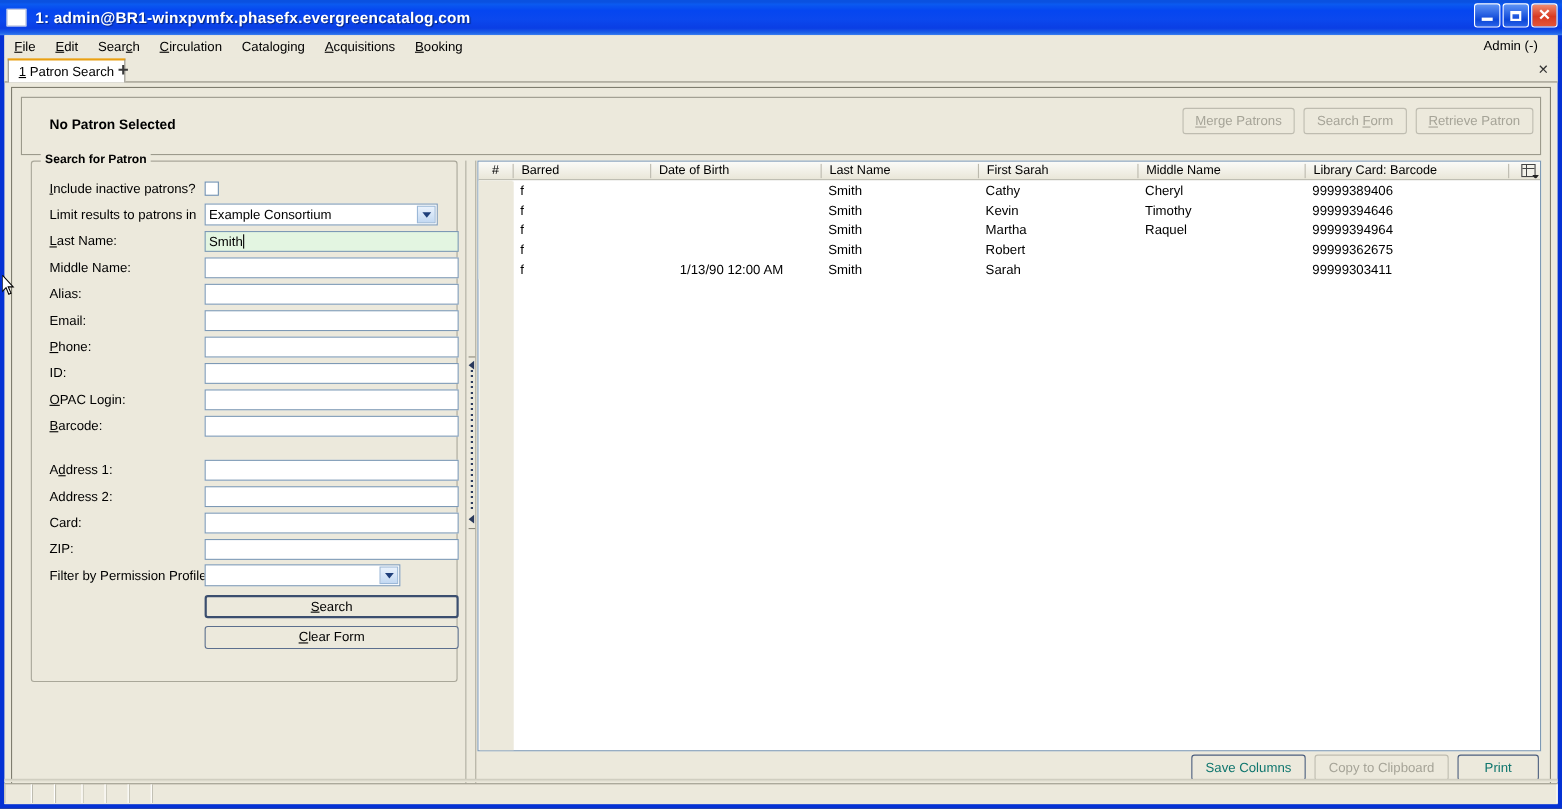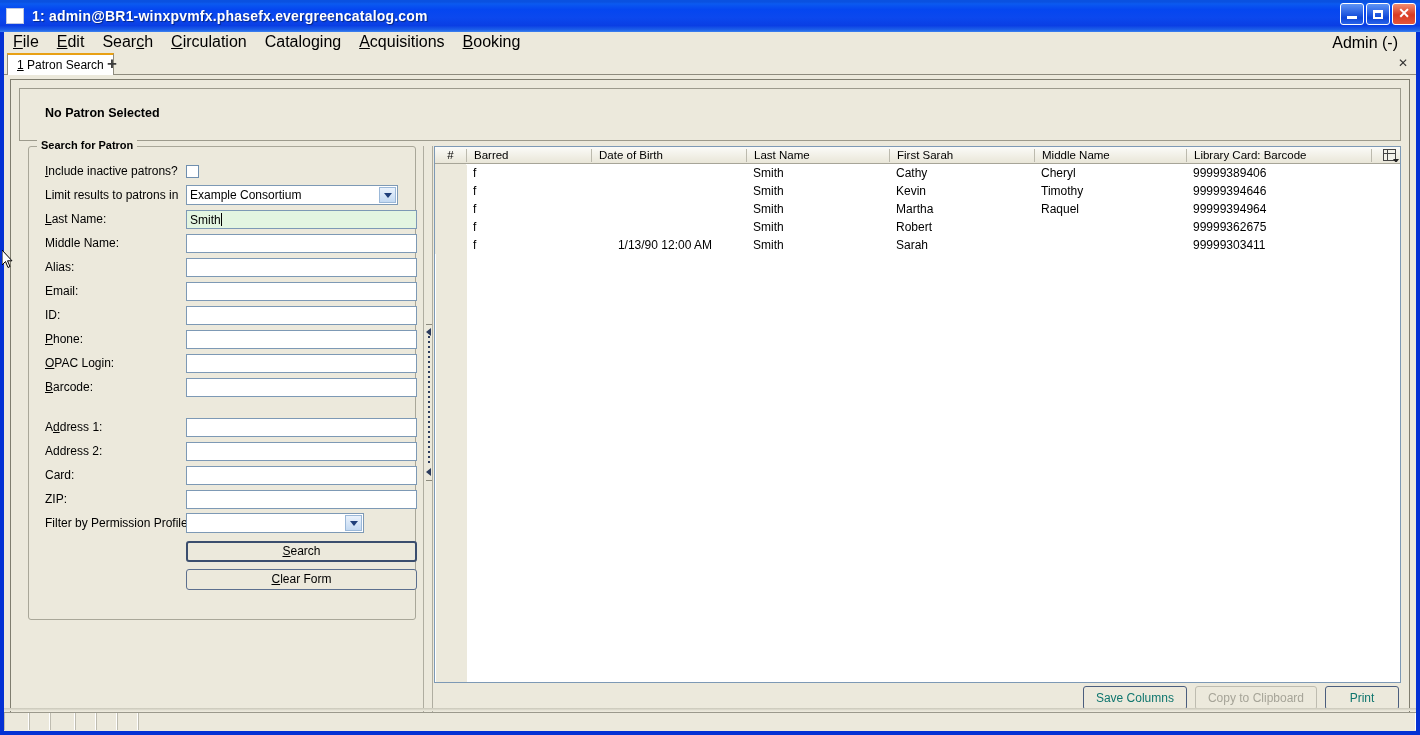--- a/index.html
+++ b/index.html
@@ -70,21 +70,21 @@
   }
 
   
   .menubar {
     position: absolute; left: 0; top: 0; width: 1412px; height: 20px;
     background: #ECE9DC;
     display: flex; align-items: center;
   }
   .menuitem {
     padding: 2px 9px;
-    font-size: 16px;
+    font-size: 12px;
     white-space: nowrap;
     cursor: default;
   }
   .menuitem u { text-decoration: underline; }
   .menu-right {
     position: absolute; right: 6px; top: 0;
     display: flex; align-items: center; height: 20px; flex-direction: column;
   }
   .menu-right .menuitem { padding: 2px 12px; }
 
@@ -456,20 +456,25 @@
         <u>1</u>&nbsp;<span>Patron Search</span>
       </div>
       <div class="tab-add">+</div>
       <div class="tab-close-all">✕</div>
     </div>
 
     <div class="content">
 
       <div class="patron-bar">
         <div class="patron-label">No Patron Selected</div>
+        <div class="patron-actions">
+          <div class="btn disabled"><u>M</u>erge Patrons</div>
+          <div class="btn disabled">Search <u>F</u>orm</div>
+          <div class="btn disabled"><u>R</u>etrieve Patron</div>
+        </div>
       </div>
 
       <div class="left-panel">
         <div class="fieldset">
           <div class="legend">Search for Patron</div>
 
           <div class="form">
 
             <div class="frow">
               <div class="flabel"><u>I</u>nclude inactive patrons?</div>
@@ -501,26 +506,26 @@
               <div class="flabel">Alias:</div>
               <div class="finput"></div>
             </div>
 
             <div class="frow">
               <div class="flabel">Email:</div>
               <div class="finput"></div>
             </div>
 
             <div class="frow">
+              <div class="flabel"><u>P</u>hone:</div>
+              <div class="finput"></div>
+            </div>
+
+            <div class="frow">
               <div class="flabel">ID:</div>
-              <div class="finput"></div>
-            </div>
-
-            <div class="frow">
-              <div class="flabel"><u>P</u>hone:</div>
               <div class="finput"></div>
             </div>
 
             <div class="frow">
               <div class="flabel"><u>O</u>PAC Login:</div>
               <div class="finput"></div>
             </div>
 
             <div class="frow">
               <div class="flabel"><u>B</u>arcode:</div>

